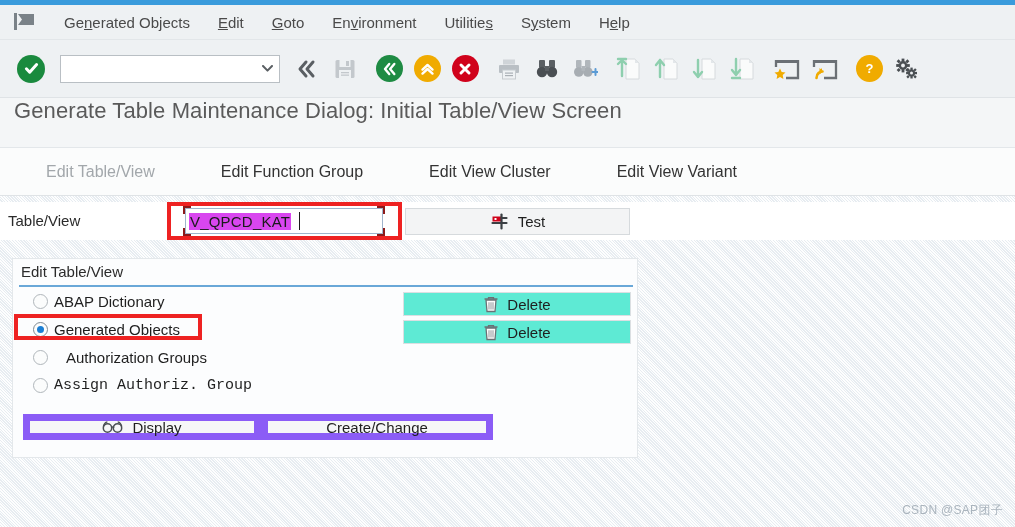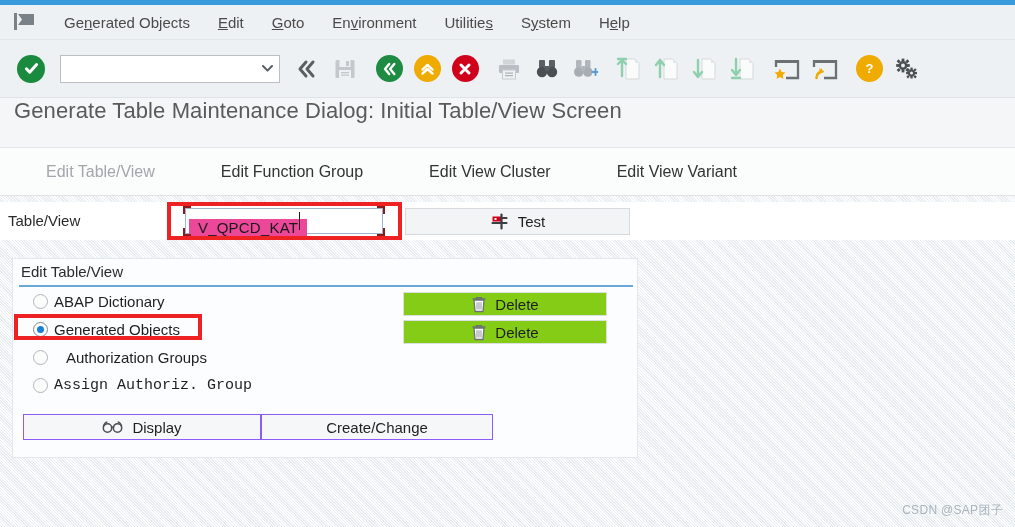--- a/index.html
+++ b/index.html
@@ -150,24 +150,24 @@
     position: absolute; left: 8px; top: 10px;
     font-size: 15px; color: #2b2b2b;
   }
   .tv-input-wrap {
     position: absolute; left: 185px; top: 6px;
     width: 198px; height: 26px;
     background: #ffffff;
     border: 1px solid #9fb4cc;
   }
   .tv-sel-text {
-    position: absolute; left: 3px; top: 10px;
+    position: absolute; left: 3px; top: 4px;
     font-size: 15px; color: #1a1a1a;
-    background: #ec4899;
-    padding: 0 9px;
+    background: #d946ef;
+    padding: 0 1px;
     letter-spacing: 0.2px;
   }
   .tv-caret {
     position: absolute; left: 113px; top: 3px;
     width: 1px; height: 18px; background: #1a1a1a;
   }
   
   .brk { position: absolute; width: 8px; height: 8px; border-color: #8d1a1a; }
   .brk.tl { left: -3px; top: -3px; border-left: 2px solid #8d1a1a; border-top: 2px solid #8d1a1a; }
   .brk.tr { right: -3px; top: -3px; border-right: 2px solid #8d1a1a; border-top: 2px solid #8d1a1a; }
@@ -216,34 +216,34 @@
     display: flex; align-items: center; justify-content: center;
   }
   .radio.checked { border-color: #7f8a93; }
   .radio.checked::after {
     content: ""; width: 7px; height: 7px;
     border-radius: 50%; background: #1b7fd4;
   }
 
   .btn-delete {
     position: absolute; left: 390px;
-    width: 204px; height: 24px;
-    background: #84cc16;
+    width: 228px; height: 24px;
+    background: #5eead4;
     border: 1px solid #dbdfe2;
     display: flex; align-items: center; justify-content: center;
     font-size: 15px; color: #1f1f1f;
     cursor: default;
   }
   .btn-delete .bicon { margin-right: 8px; display: flex; }
 
   .btn-bottom {
     position: absolute; top: 155px;
     height: 26px;
     background: #f6f7f8;
-    border: 1px solid #8b5cf6;
+    border: 7px solid #8b5cf6;
     display: flex; align-items: center; justify-content: center;
     font-size: 15px; color: #1f1f1f;
     cursor: default;
   }
   .btn-display { left: 10px; width: 238px; }
   .btn-createchange { left: 248px; width: 232px; }
   .btn-display .bicon { margin-right: 8px; display: flex; }
 
   
   .anno {

